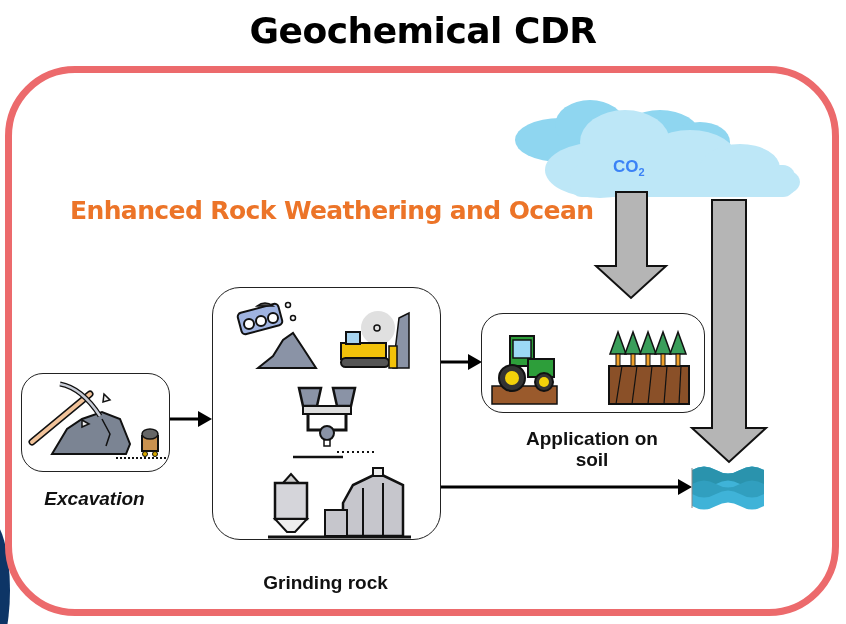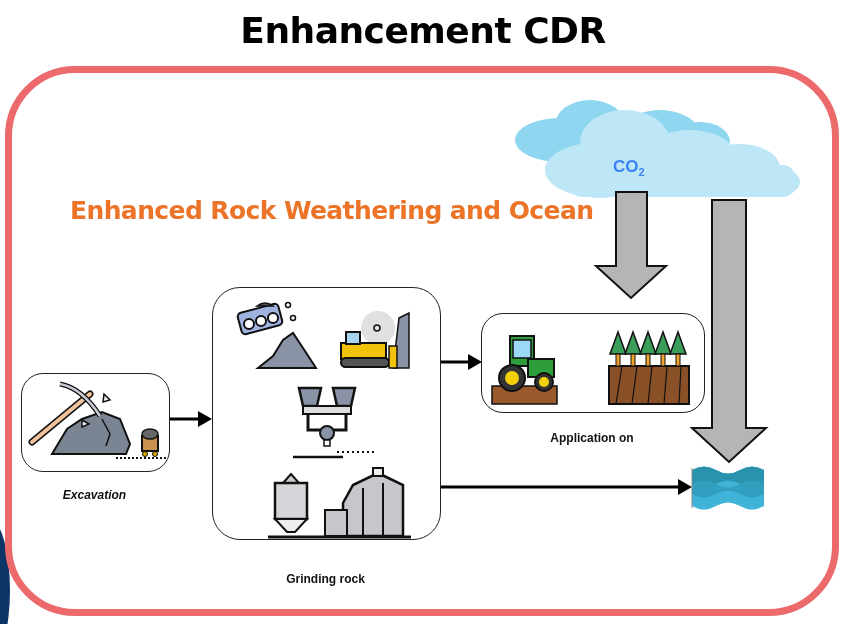--- a/index.html
+++ b/index.html
@@ -3,27 +3,27 @@
 <meta charset="utf-8">
 <style>
   html, body { margin:0; padding:0; }
   body { width:846px; height:624px; background:#ffffff; position:relative; overflow:hidden; font-family:"Liberation Sans", sans-serif; }
   .abs { position:absolute; }
   .title { left:0; width:846px; top:10px; text-align:center; font-family:"DejaVu Sans", sans-serif; font-weight:bold; font-size:36px; color:#000; letter-spacing:-0.5px; }
   .frame { left:5px; top:66px; width:820px; height:536px; border:7px solid #ec6a6c; border-radius:70px; }
   .blue-blob { left:-30px; top:520px; width:40px; height:140px; background:#0d3566; border-radius:50%; }
   .subtitle { left:28px; top:192px; font-family:"DejaVu Sans", sans-serif; font-weight:bold; color:#ec7428; font-size:25px; line-height:38px; letter-spacing:-0.6px;margin-left:42px; }
   .box { border:1.5px solid #222; border-radius:22px; background:#fff; }
-  .label { font-weight:bold; font-size:12px; color:#111; text-align:center; }
+  .label { font-weight:bold; font-size:19px; color:#111; text-align:center; }
   svg { overflow:visible; }
 </style>
 </head>
 <body>
 
-<div class="abs title">Enhancement CDR</div>
+<div class="abs title">Geochemical CDR</div>
 
 <div class="abs blue-blob"></div>
 
 <div class="abs frame"></div>
 
 <div class="abs subtitle">
   <div>Enhanced Rock Weathering and Ocean</div>
 </div>
 
 <svg class="abs" style="left:0;top:0" width="846" height="624">
@@ -192,13 +192,14 @@
           <rect x="149" y="40" width="4" height="12"></rect>
         <rect x="164" y="40" width="4" height="12"></rect>
           <rect x="179" y="40" width="4" height="12"></rect>
         <rect x="194" y="40" width="4" height="12"></rect>
       </g>
     </g>
   </svg>
 </div>
 <div class="abs label" style="left:481px;top:428px;width:222px;line-height:21px;">
   <div>Application on</div>
+  <div>soil</div>
 </div>
 
 </body></html>

